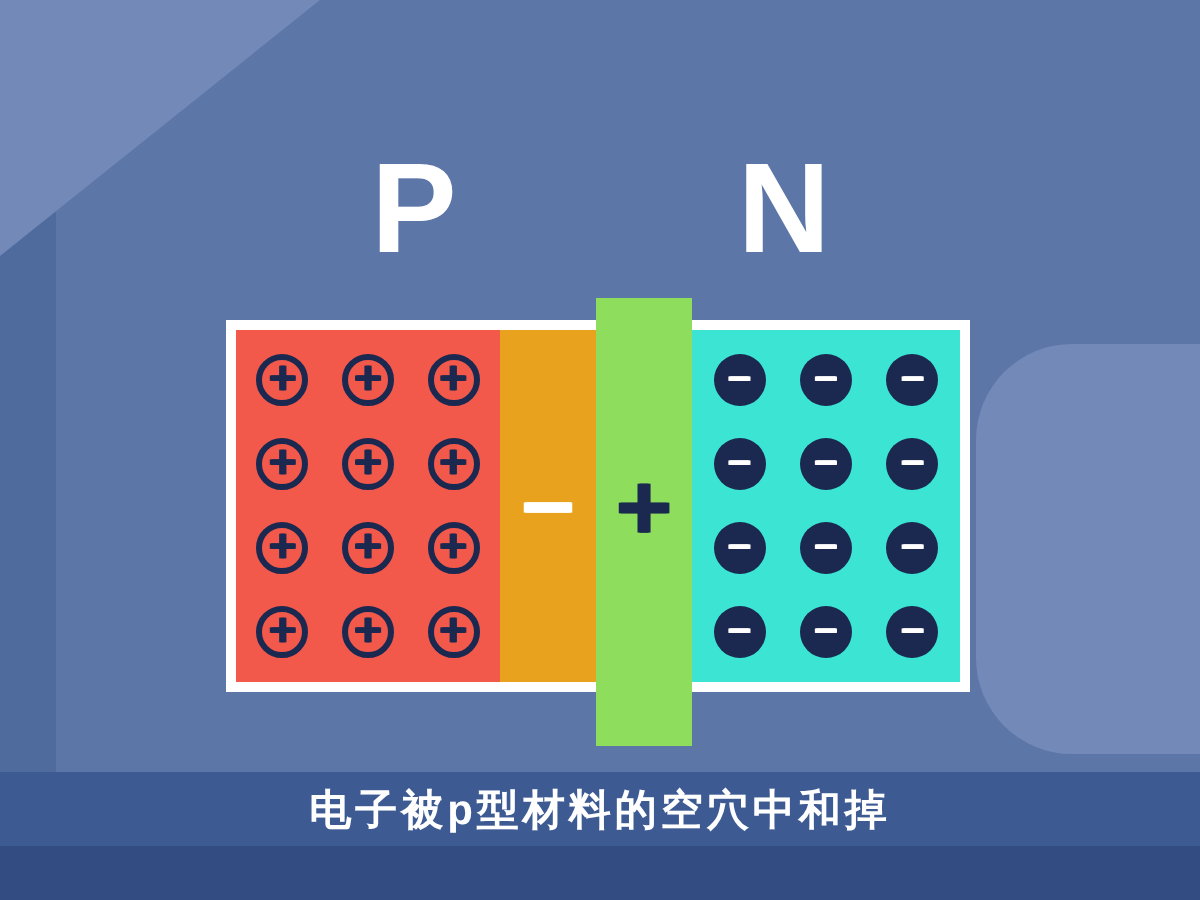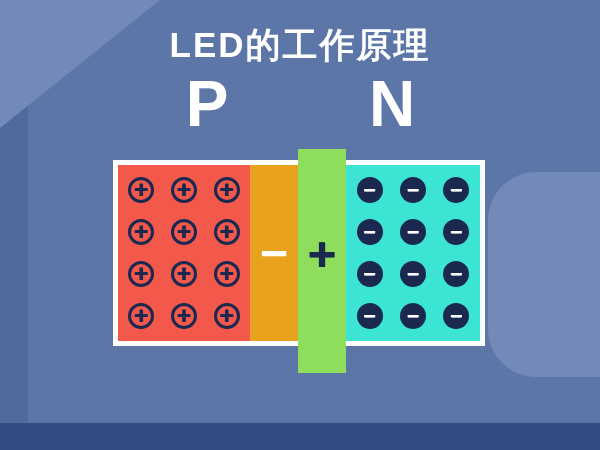--- a/index.html
+++ b/index.html
@@ -154,21 +154,20 @@
 </style>
 </head>
 <body>
 
 <div class="stage">
 
   <div class="bg-leftstrip"></div>
   <div class="bg-tri"></div>
   <div class="bg-blob"></div>
 
-  <h1 class="title">LED的工作原理</h1>
 
   <div class="label-p">P</div>
   <div class="label-n">N</div>
 
   <div class="frame"></div>
 
   <div class="p-region">
       <span class="hole">+</span>
       <span class="hole">+</span>
       <span class="hole">+</span>
@@ -199,15 +198,18 @@
       <span class="electron">−</span>
       <span class="electron">−</span>
       <span class="electron">−</span>
       <span class="electron">−</span>
       <span class="electron">−</span>
       <span class="electron">−</span>
       <span class="electron">−</span>
       <span class="electron">−</span>
     </div>
 
+  <div class="caption-bar">
+    <span>电子被p型材料的空穴中和掉</span>
+  </div>
   <div class="footer-bar"></div>
 
 </div>
 
 </body></html>

